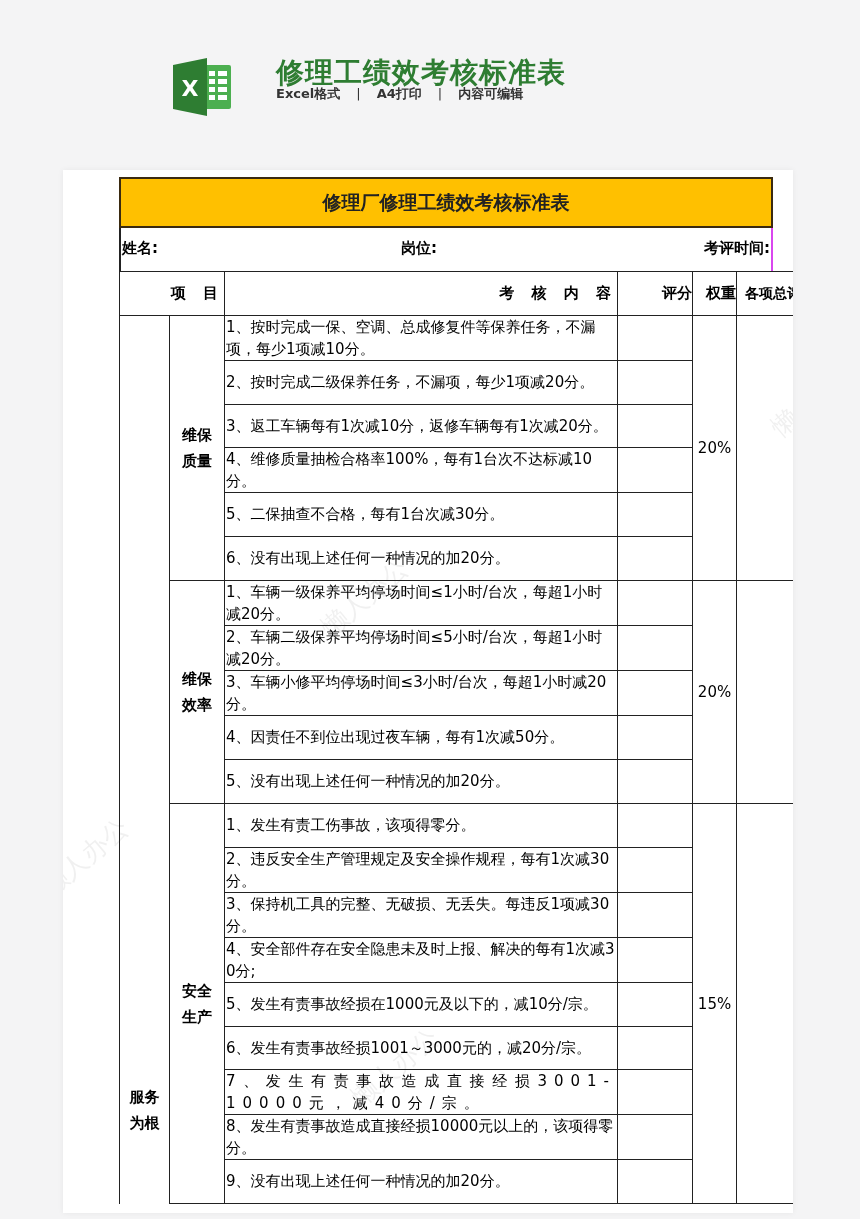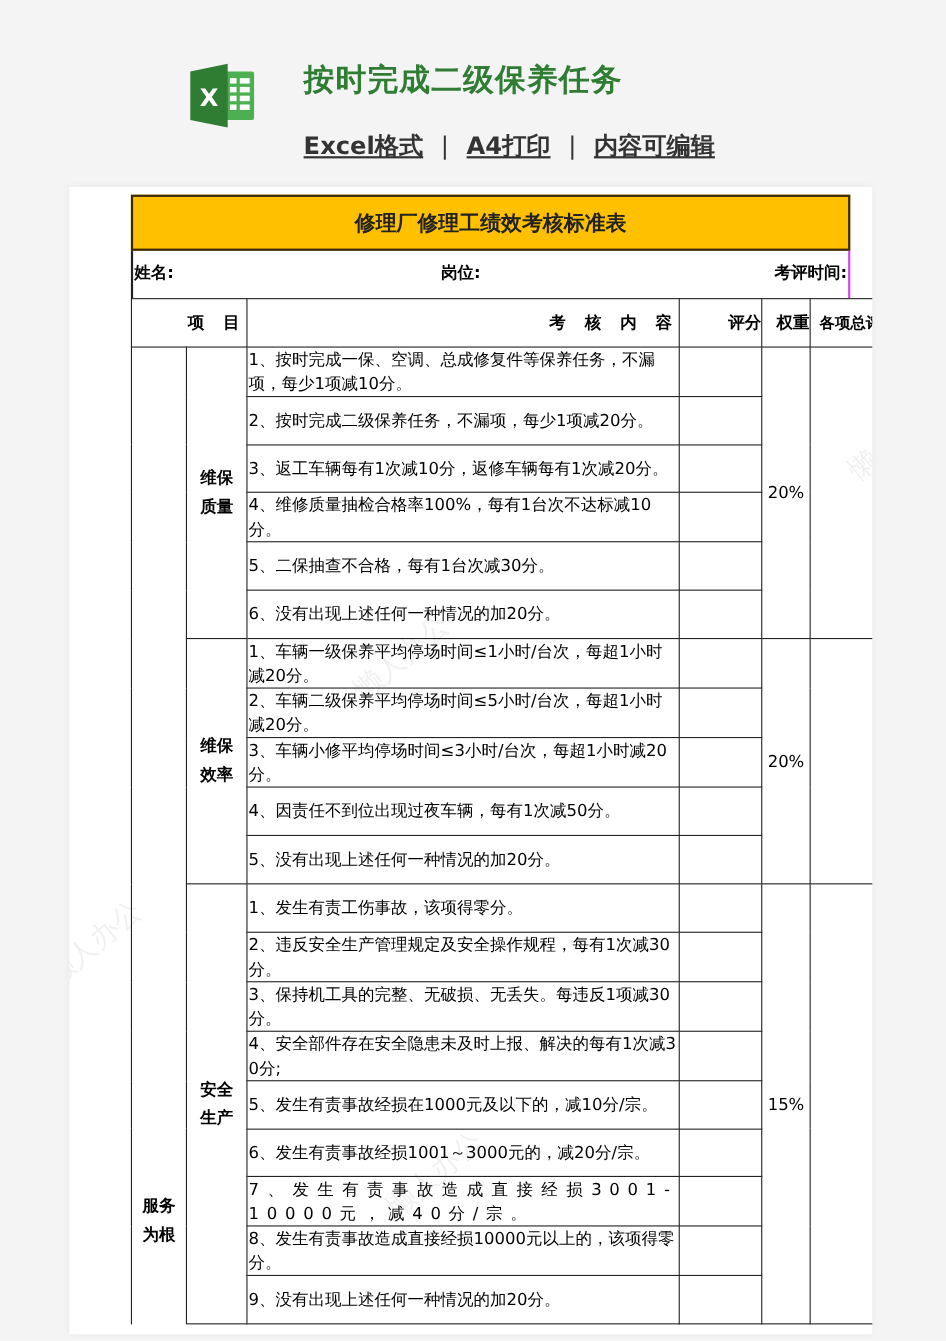--- a/index.html
+++ b/index.html
@@ -2,21 +2,21 @@
 <html><head>
 <meta charset="utf-8">
 <style>
   * { box-sizing: border-box; margin: 0; padding: 0; }
   html, body { width: 860px; height: 1219px; overflow: hidden; }
   body { background: #f4f4f5; font-family: "DejaVu Sans", "Liberation Sans", sans-serif; color: #000; position: relative; }
 
   .header { position: absolute; left: 0; top: 0; width: 860px; height: 150px; }
   .xl-icon { position: absolute; left: 171px; top: 57px; width: 62px; height: 60px; }
   .hdr-title { position: absolute; left: 276px; top: 54px; font-size: 28px; font-weight: bold; color: #2e7d32; letter-spacing: 1px; white-space: nowrap; }
-  .hdr-sub { position: absolute; left: 276px; top: 118px; font-size: 22px; font-weight: bold; color: #333; white-space: nowrap; text-decoration: underline; }
+  .hdr-sub { position: absolute; left: 276px; top: 85px; font-size: 13px; font-weight: bold; color: #333; white-space: nowrap; }
   .hdr-sub span.sep { display: inline-block; margin: 0 16px; font-weight: normal; color: #333; }
 
   .paper { position: absolute; left: 63px; top: 170px; width: 730px; height: 1043px; background: #fff; box-shadow: 0 0 6px rgba(0,0,0,0.06); overflow: hidden; }
   .watermark { position: absolute; color: rgba(0,0,0,0.06); font-size: 26px; transform: rotate(-40deg); white-space: nowrap; pointer-events: none; }
 
   .sheet { position: absolute; left: 14px; top: 7px; width: 696px; padding-left: 42px; }
   .title-bar { height: 51px; background: #FFC000; border: 2px solid #3a2a10; display: flex; align-items: center; justify-content: center; font-size: 19px; font-weight: bold; color: #222; }
   .info-row { height: 43px; position: relative; border-left: 2px solid #222; border-right: 2px solid #d946ef; font-size: 15px; font-weight: bold; }
   .info-row span { position: absolute; top: 11px; }
   .info-name { left: 1px; }
@@ -46,21 +46,21 @@
       <rect x="38" y="22" width="6" height="5"></rect>
         <rect x="47" y="22" width="9" height="5"></rect>
       <rect x="38" y="30" width="6" height="5"></rect>
         <rect x="47" y="30" width="9" height="5"></rect>
       <rect x="38" y="38" width="6" height="5"></rect>
         <rect x="47" y="38" width="9" height="5"></rect>
     </g>
     <polygon points="2,8 36,1 36,59 2,52" fill="#2e7d32"></polygon>
     <text x="19" y="39" font-family="DejaVu Sans, sans-serif" font-weight="bold" font-size="22" fill="#ffffff" text-anchor="middle">X</text>
   </svg>
-  <div class="hdr-title">按时完成二级保养任务</div>
+  <div class="hdr-title">修理工绩效考核标准表</div>
   <div class="hdr-sub">
     <span>Excel格式</span><span class="sep">|</span><span>A4打印</span><span class="sep">|</span><span>内容可编辑</span>
   </div>
 </div>
 
 <div class="paper">
   <div class="watermark" style="left:250px; top:410px;">懒人办公</div>
   <div class="watermark" style="left:700px; top:210px;">懒人办公</div>
   <div class="watermark" style="left:280px; top:880px;">懒人办公</div>
   <div class="watermark" style="left:-30px; top:670px;">懒人办公</div>

